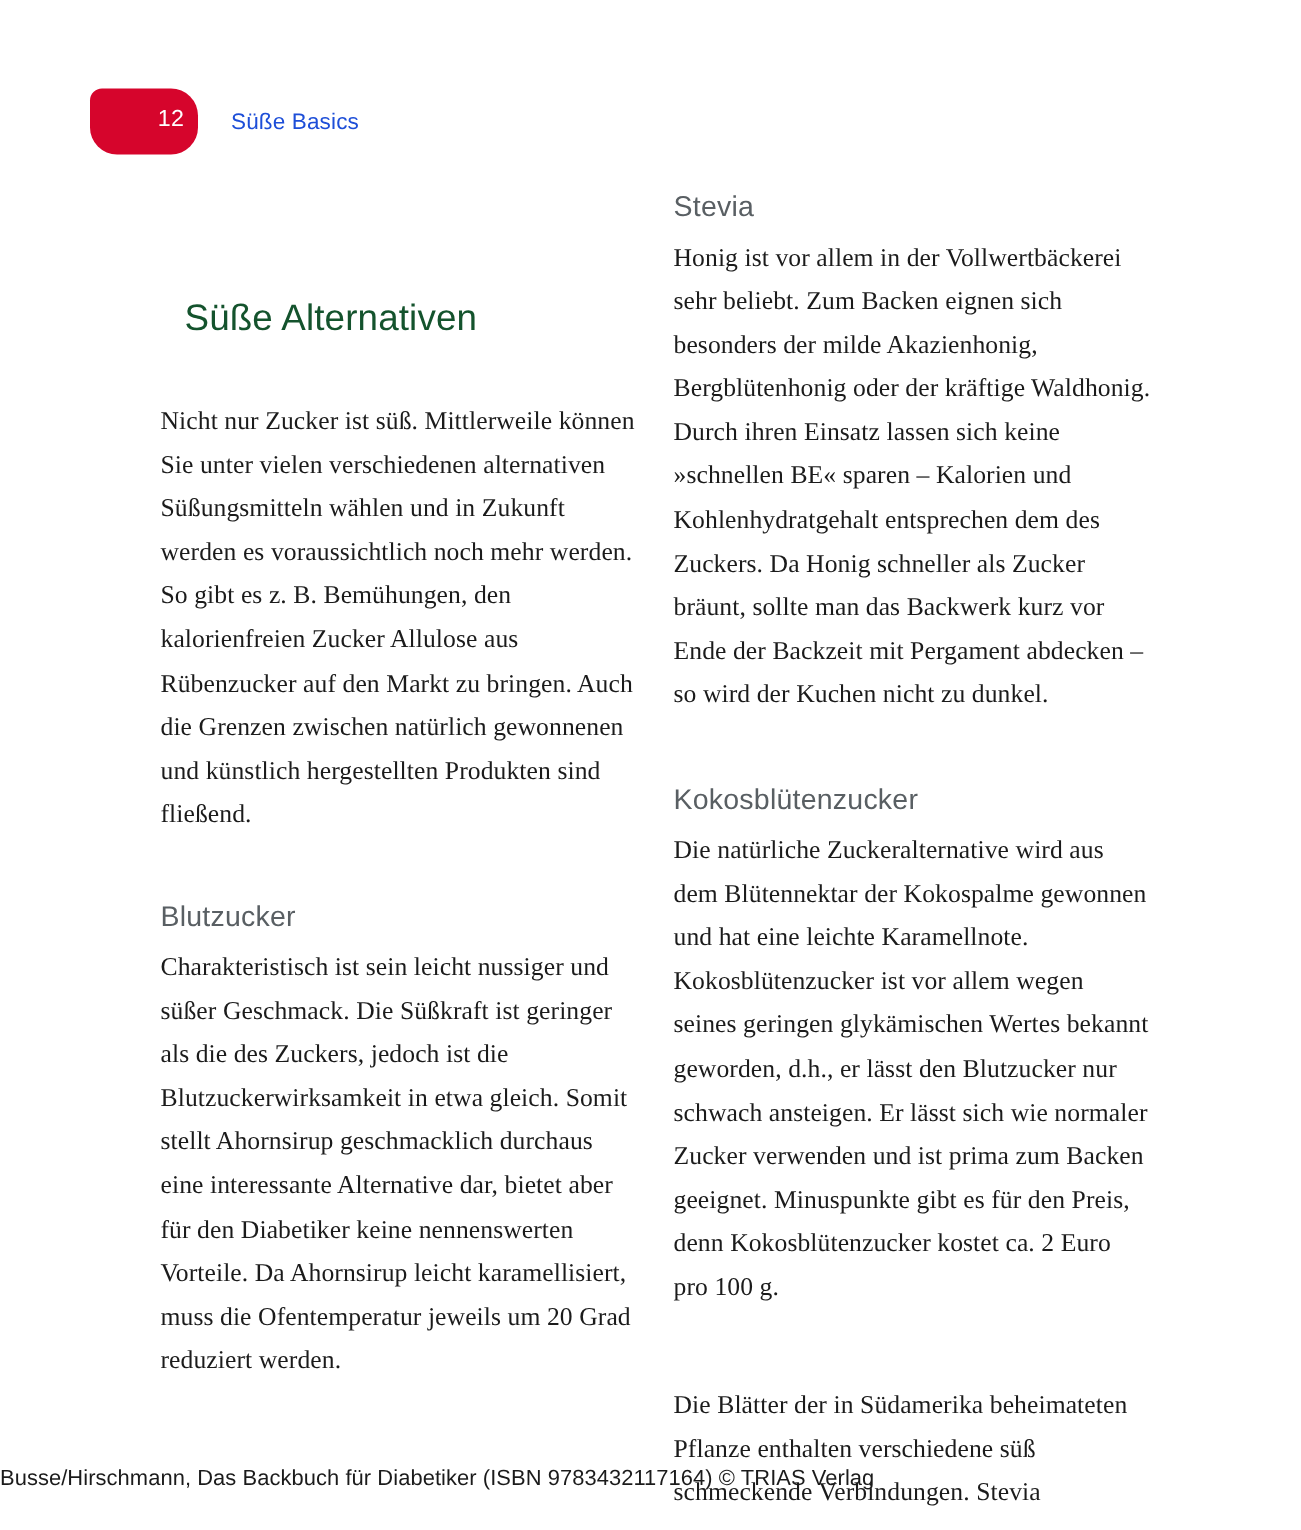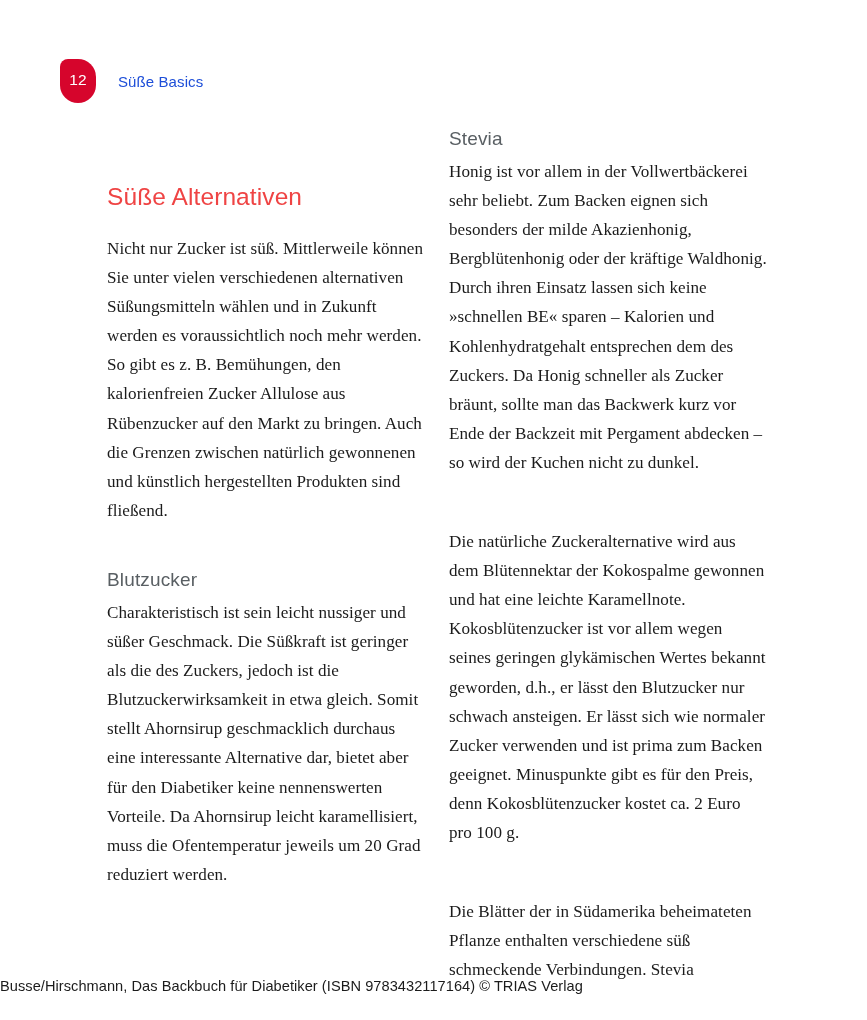--- a/index.html
+++ b/index.html
@@ -33,20 +33,21 @@
   }
   .folio-badge {
     width: 36px;
     height: 44px;
     background: #d6052c;
     border-radius: 8px 18px 18px 18px;
     display: flex;
     align-items: center;
     justify-content: center;
     flex: 0 0 auto;
+    padding-left: 36px;
   }
   .folio-badge .folio-num {
     font-family: "Liberation Sans", "DejaVu Sans", sans-serif;
     font-size: 15.5px;
     color: #ffffff;
     letter-spacing: 0.2px;
     line-height: 1;
     position: relative;
     top: -1px;
   }
@@ -80,26 +81,26 @@
     margin: 0;
     font-size: 17.1px;
     line-height: 29.1px;
     color: #1b1b1b;
     text-align: left;
     hyphens: manual;
     letter-spacing: 0.05px;
   }
 
   h2.section-title {
-    margin: 0;
+    margin: 16px;
     font-family: "Liberation Sans", "DejaVu Sans", sans-serif;
     font-weight: normal;
     font-size: 24.5px;
     line-height: 30px;
-    color: #ef4444;
+    color: #14532d;
     letter-spacing: 0.1px;
   }
 
   h3.sub-title {
     margin: 0;
     font-family: "Liberation Sans", "DejaVu Sans", sans-serif;
     font-weight: normal;
     font-size: 19px;
     line-height: 25px;
     color: #595f63;
@@ -164,20 +165,21 @@
     <div class="col col-right">
 
       <h3 class="sub-title">Stevia</h3>
 
       <div class="sp-first-sub-bot"></div>
 
       <p class="body">Honig ist vor allem in der Vollwertbäckerei sehr beliebt. Zum Backen eignen sich besonders der milde Akazienhonig, Bergblütenhonig oder der kräftige Waldhonig. Durch ihren Einsatz lassen sich keine »schnellen BE« sparen – Kalorien und Kohlenhydratgehalt entsprechen dem des Zuckers. Da Honig schneller als Zucker bräunt, sollte man das Backwerk kurz vor Ende der Backzeit mit Pergament abdecken – so wird der Kuchen nicht zu dunkel.</p>
 
       <div class="sp-sub-top-r"></div>
 
+      <h3 class="sub-title">Kokosblütenzucker</h3>
 
       <div class="sp-sub-bot"></div>
 
       <p class="body">Die natürliche Zuckeralternative wird aus dem Blütennektar der Kokospalme gewonnen und hat eine leichte Karamellnote. Kokosblütenzucker ist vor allem wegen seines geringen glykämischen Wertes bekannt geworden, d.h., er lässt den Blutzucker nur schwach ansteigen. Er lässt sich wie normaler Zucker verwenden und ist prima zum Backen geeignet. Minuspunkte gibt es für den Preis, denn Kokosblütenzucker kostet ca. 2 Euro pro 100 g.</p>
 
       <div class="sp-sub-top-r"></div>
 
 
       <div class="sp-sub-bot"></div>
 

